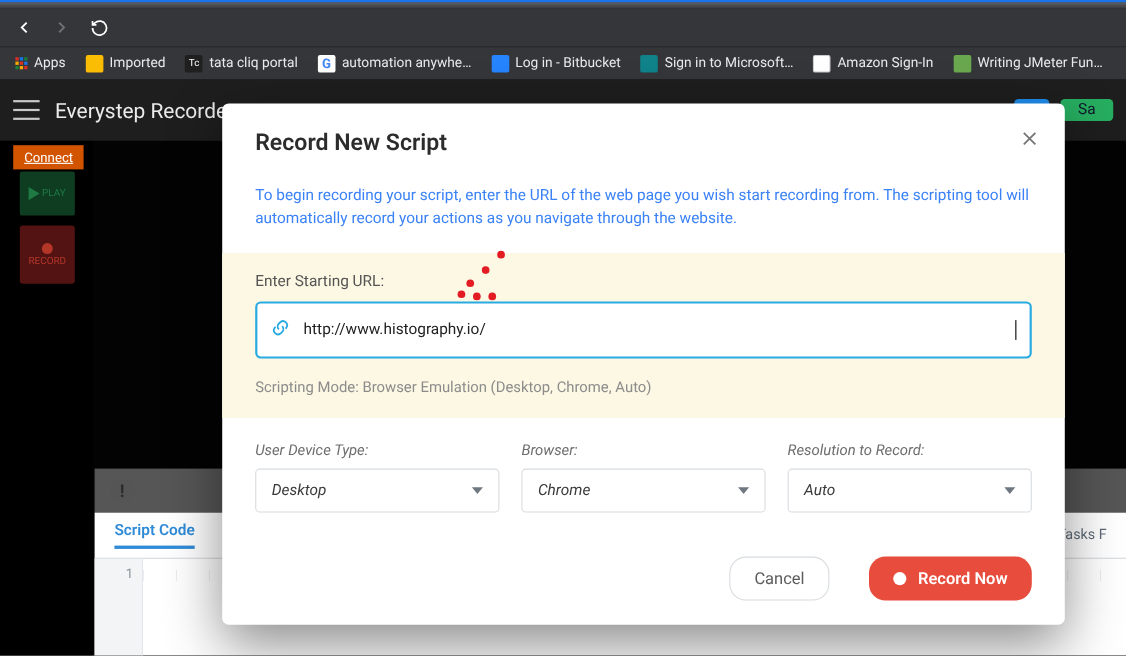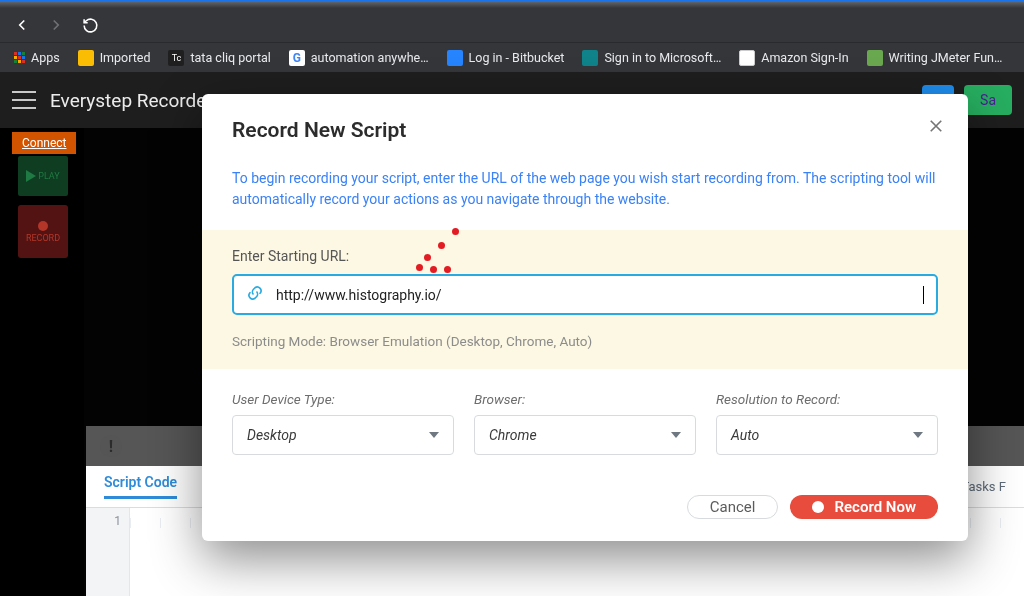--- a/index.html
+++ b/index.html
@@ -29,21 +29,21 @@
 .fav-blue{background:#2684ff}.fav-teal{background:#0f828a;border-radius:50%}
 .fav-amz{background:#fff;border:1px solid #ccc;border-radius:2px}
 .fav-green{background:#6aa84f;border-radius:3px}
 
 
 .app-header { height: 56px; background: #1e1e1e; display: flex; align-items: center; padding: 0 12px; gap: 14px; color: #fff; }
 .hamburger { width: 24px; height: 18px; display: flex; flex-direction: column; justify-content: space-between; }
 .hamburger span { height: 2px; background: #c9c9c9; }
 .app-title { font-size: 19px; font-weight: 400; color: #ececec; }
 .header-right { margin-left: auto; display: flex; gap: 10px; }
-.hdr-btn { height: 30px; padding: 0 16px; border-radius: 4px; display: flex; align-items: center; color: #4c1d95; font-size: 14px; text-align: center; }
+.hdr-btn { height: 20px; padding: 0 16px; border-radius: 4px; display: flex; align-items: center; color: #0f172a; font-size: 14px; text-align: center; }
 .hdr-btn.blue { background: #1f8ded; }
 .hdr-btn.green { background: #27ae60; }
 
 
 .page-dim { position: absolute; left: 0; top: 128px; right: 0; bottom: 0; background: rgba(0,0,0,0.9); }
 .left-rail { position: absolute; left: 0; top: 128px; width: 84px; bottom: 0; background: rgba(0,0,0,0.9); }
 .connect-tab { position: absolute; left: 12px; top: 132px; padding: 4px 10px; background: #d35400; color: #fff; font-size: 12px; text-decoration: underline; }
 .play-btn { position: absolute; left: 18px; top: 156px; width: 50px; height: 40px; background: rgba(39,174,96,0.35); border-radius: 2px; display:flex; flex-direction:row; align-items:center; justify-content:center; color:#1f7a43; font-size:9px; gap:2px;}
 .play-btn .tri{width:0;height:0;border-left:10px solid #1f7a43;border-top:6px solid transparent;border-bottom:6px solid transparent;}
 .rec-btn { position: absolute; left: 18px; top: 205px; width: 50px; height: 53px; background: rgba(211,47,47,0.4); border-radius: 3px; display:flex; flex-direction:column; align-items:center; justify-content:center; color:#b33629; font-size:9px; gap:2px;}
@@ -58,32 +58,32 @@
 .editor-grid { position:absolute; left:44px; right:0; top:10px; height:10px; background: repeating-linear-gradient(90deg,#e9edf1 0,#e9edf1 1px,transparent 1px,transparent 30px);}
 
 
 .modal { position: absolute; left: 202px; top: 94px; width: 766px; background: #fff; border-radius: 6px; box-shadow: 0 18px 50px rgba(0,0,0,0.45); padding: 24px 30px 22px; }
 .modal h2 { font-size: 21px; font-weight: 600; color: #2c2c2c; }
 .close { position: absolute; right: 20px; top: 20px; width: 24px; height: 24px; color: #757575; cursor: pointer; display:flex;align-items:center;justify-content:center;}
 .close svg { width: 18px; height: 18px; }
 .desc { margin-top: 26px; font-size: 14px; color: #3b82f6; line-height: 1.5; }
 .hl-section { background: #fdf8e3; margin: 20px -30px 16px; padding: 18px 30px 20px; }
 .lbl { font-size: 14px; color: #555; }
-.url-input { margin-top: 10px; display: flex; align-items: center; border: 2px solid #29abe2; border-radius: 5px; background: #fff; height: 41px; padding: 0 12px; gap: 12px; }
+.url-input { margin-top: 10px; display: flex; align-items: center; border: 2px solid #29abe2; border-radius: 5px; background: #fff; height: 52px; padding: 0 12px; gap: 12px; }
 .url-input input { border: none; outline: none; font-size: 14px; flex: 1; color: #222; }
 .url-input .cursor { width:1px; height: 18px; background:#000; }
 .link-ico { color:#29abe2; }
 .mode { margin-top: 18px; font-size: 13.5px; color: #8c8c8c; }
 .row3 { display: flex; gap: 20px; margin-top: 22px; }
 .col { flex: 1; font-style: italic; }
 .col .lbl { font-size: 13.5px; color: #6d6d6d; }
 .select { margin-top: 8px; height: 40px; border: 1px solid #d7dbde; border-radius: 4px; display:flex; align-items:center; justify-content: space-between; padding: 0 14px; font-size: 14px; color:#3a3a3a; cursor:pointer;}
 .select .caret { width:0;height:0;border-left:5px solid transparent;border-right:5px solid transparent;border-top:6px solid #6f7780;}
 .actions { display:flex; justify-content:flex-end; gap: 12px; margin-top: 40px; }
-.btn { height: 24px; padding: 0 22px; border-radius: 15px; display:flex; align-items:center; font-size: 15px; cursor:pointer; }
+.btn { height: 40px; padding: 0 22px; border-radius: 15px; display:flex; align-items:center; font-size: 15px; cursor:pointer;margin-left:24px; }
 .btn-cancel { border:1px solid #d7dbde; background:#fff; color:#5c5c5c; }
 .btn-record { background:#e74c3c; color:#fff; font-weight:600; gap:10px;}
 .btn-record .d { width:12px;height:12px;border-radius:50%;background:#fff;}
 
 
 .red-dots { position:absolute; left: 416px; top: 224px; width: 50px; height: 50px; pointer-events:none;}
 .red-dots span{position:absolute;width:7px;height:7px;border-radius:50%;background:#e31b23;}
 </style>
 </head>
 <body>

